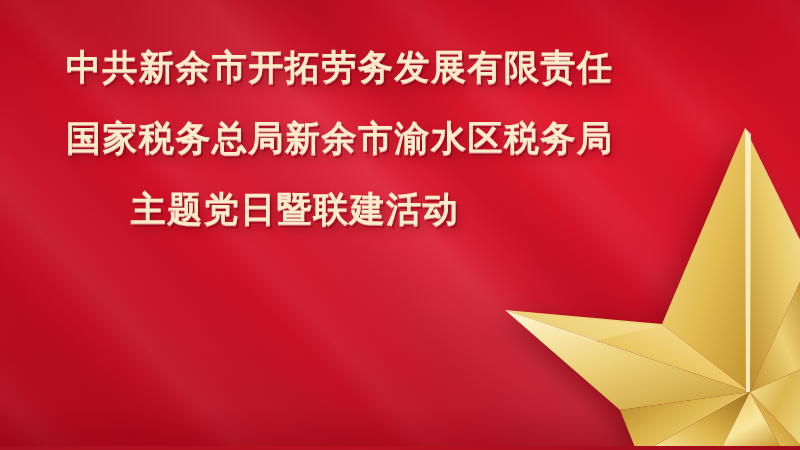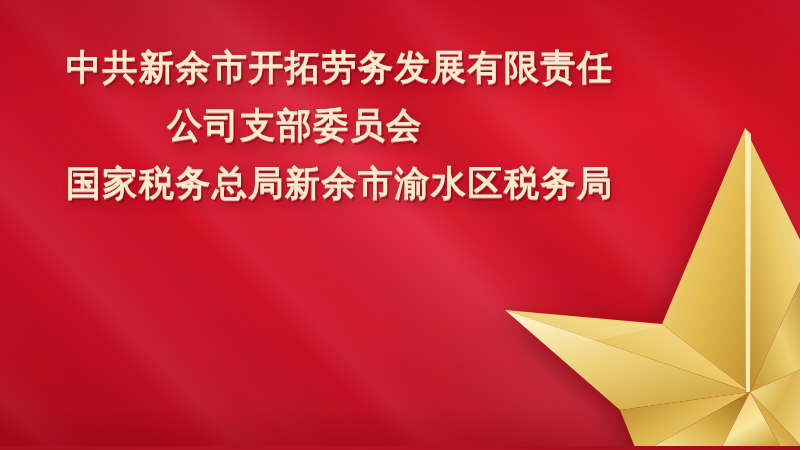--- a/index.html
+++ b/index.html
@@ -223,20 +223,20 @@
         <polygon points="35,200 190,216 120,232" fill="#fff4c4" opacity="0.25"></polygon>
       </g>
     </svg>
   </div>
 
   <div class="bg-bottom-line"></div>
 
   <div class="headline">
     <div class="line wide">中共新余市开拓劳务发展有限责任</div>
     <div class="line-gap"></div>
-    <div class="line center">公司支部委员会</div>
     <div class="line-gap"></div>
     <div class="line wide">国家税务总局新余市渝水区税务局</div>
     <div class="line-gap"></div>
     <div class="line-gap"></div>
+    <div class="line center">主题党日暨联建活动</div>
   </div>
 
 </div>
 
 </body></html>

